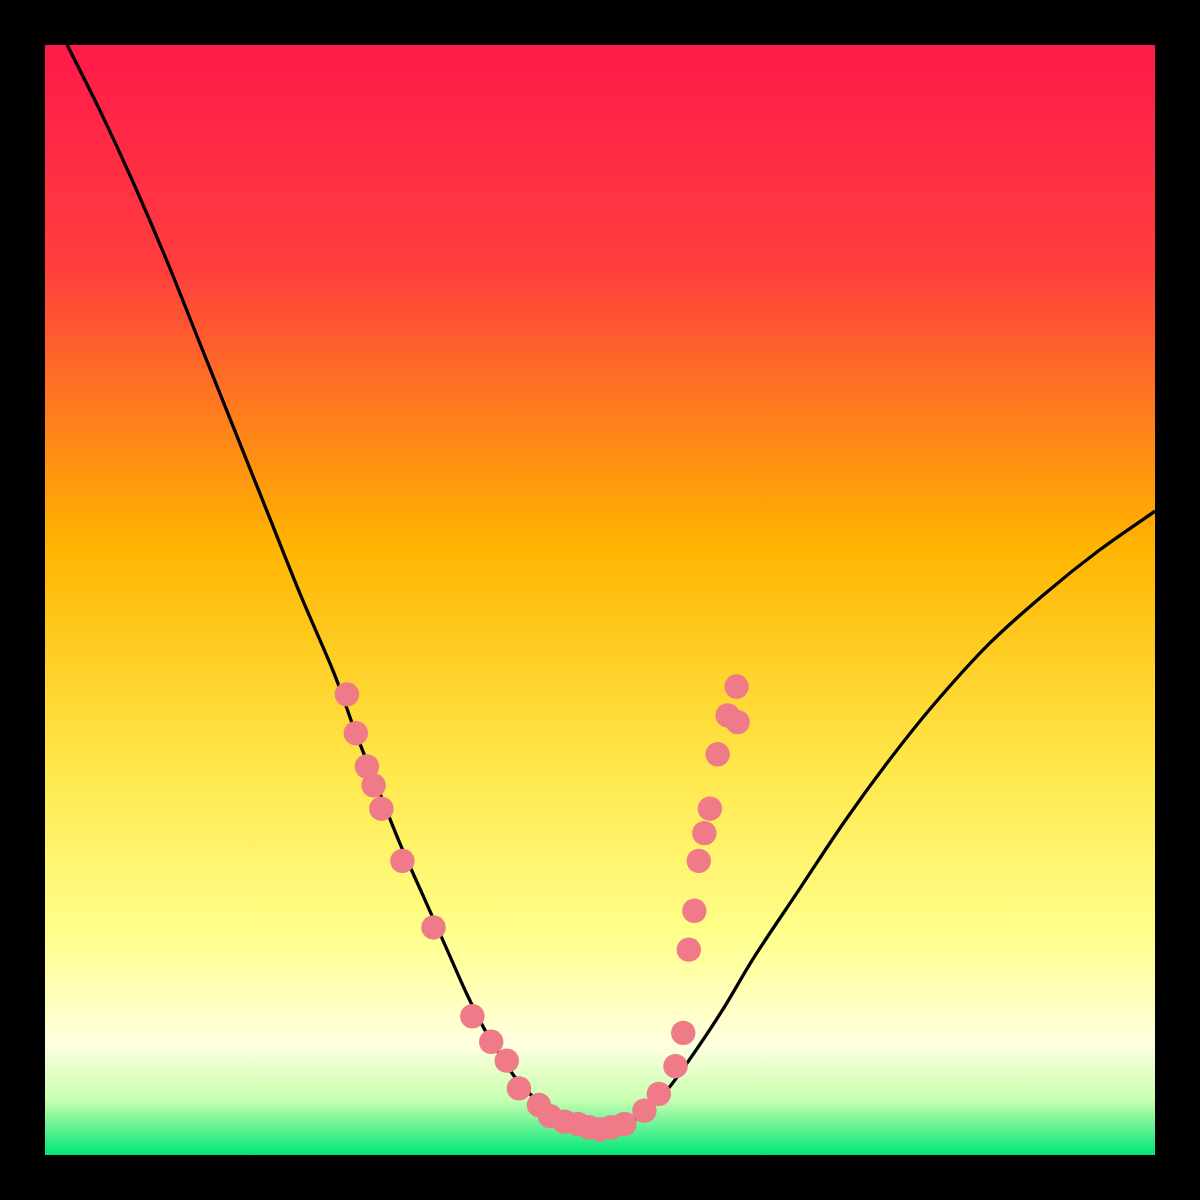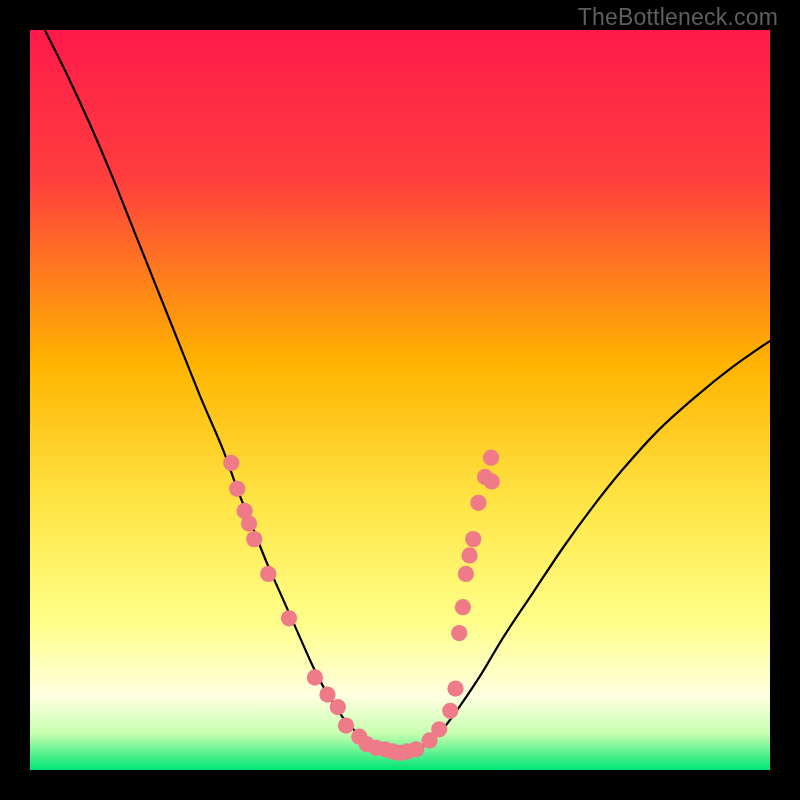--- a/index.html
+++ b/index.html
@@ -32,21 +32,20 @@
     top: 30px;
     width: 740px;
     height: 740px;
   }
   svg { display: block; }
 </style>
 </head>
 <body>
 
 <div class="outer">
-  <div class="watermark">TheBottleneck.com</div>
   <div class="plot-wrap">
     <svg id="plot" width="740" height="740" viewBox="0 0 740 740">
       <defs>
         <linearGradient id="bg-grad" x1="0" y1="0" x2="0" y2="1">
             <stop offset="0%" stop-color="#ff1a4a"></stop>
             <stop offset="20%" stop-color="#ff3e3e"></stop>
             <stop offset="45%" stop-color="#ffb400"></stop>
             <stop offset="65%" stop-color="#ffe74a"></stop>
             <stop offset="80%" stop-color="#ffff8a"></stop>
             <stop offset="90%" stop-color="#ffffe0"></stop>

